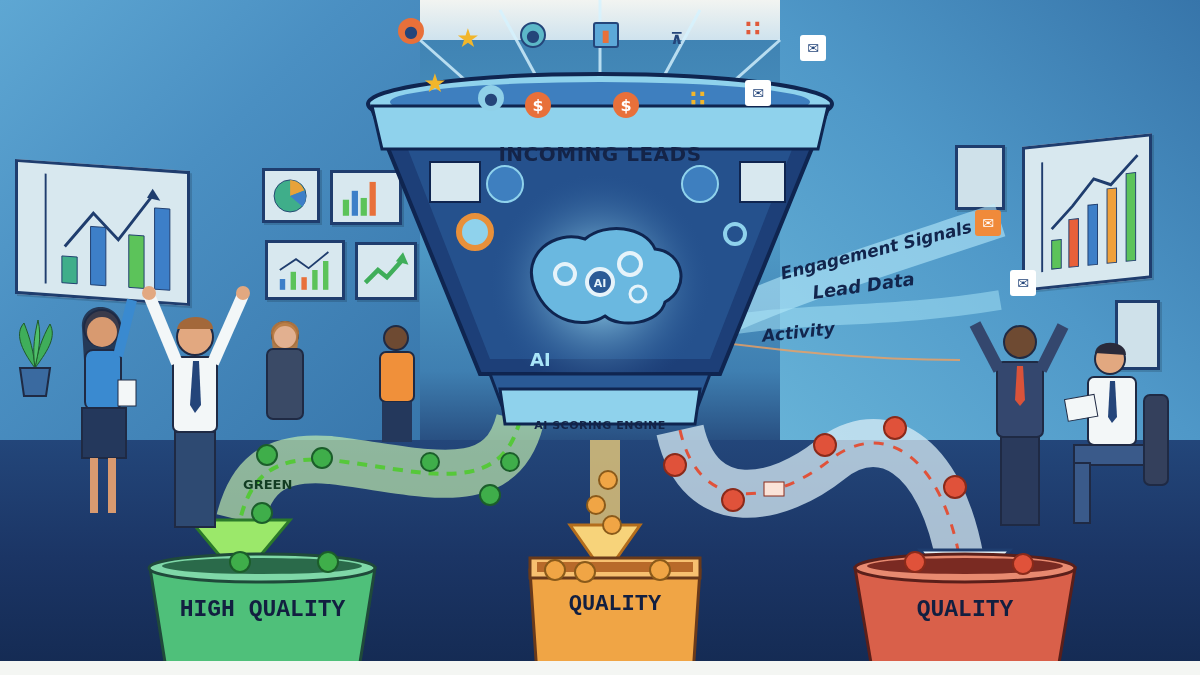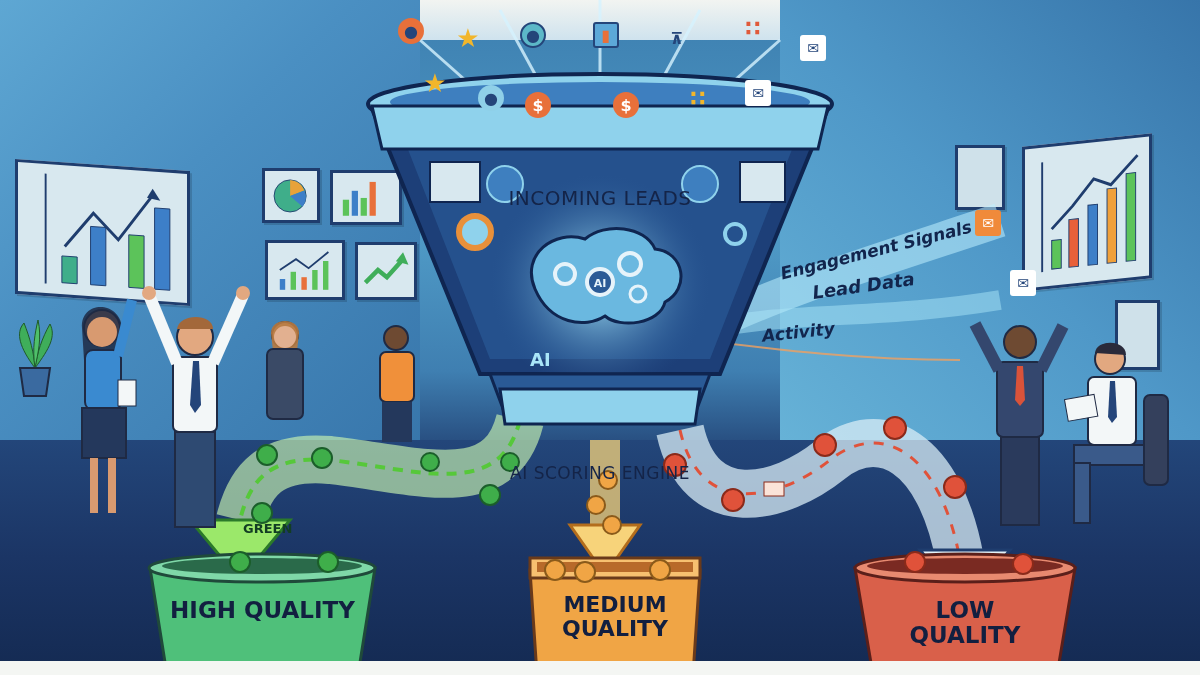--- a/index.html
+++ b/index.html
@@ -16,40 +16,40 @@
   .floor { position: absolute; left: 0; top: 440px; width: 1200px; height: 235px;
     background: linear-gradient(180deg, #23467a 0%, #1b3565 50%, #142a52 100%); }
   .bottom-edge { position: absolute; left: 0; bottom: 0; width: 1200px; height: 14px; background: #f4f6f3; }
 
   .poster { position: absolute; background: #d8e8ef; border: 3px solid #1f3d6e; box-shadow: 2px 2px 0 rgba(0,0,0,0.15); }
   .poster svg { width: 100%; height: 100%; display: block; }
 
   .funnel { position: absolute; left: 360px; top: 44px; width: 480px; height: 420px; }
   .funnel svg { width: 100%; height: 100%; display: block; }
 
-  .label { position: absolute; font-weight: normal; color: #142448; text-align: center; letter-spacing: 0.5px; margin-top: 44px; }
+  .label { position: absolute; font-weight: bold; color: #142448; text-align: center; letter-spacing: 0.5px; }
   .funnel-title { left: 480px; top: 142px; width: 240px; font-size: 20px; }
-  .engine-label { left: 505px; top: 419px; width: 190px; font-size: 17px; }
+  .engine-label { left: 505px; top: 419px; width: 190px; font-size: 11px; }
 
   .signal { position: absolute; color: #12254d; font-weight: bold; font-style: italic; }
   .sig-1 { left: 778px; top: 240px; font-size: 17px; transform: rotate(-14deg); }
   .sig-2 { left: 812px; top: 275px; font-size: 18px; transform: rotate(-8deg); }
   .sig-3 { left: 762px; top: 322px; font-size: 17px; transform: rotate(-6deg); }
 
-  .bucket { position: absolute; }
+  .bucket { position: absolute; font-family: Liberation Mono, monospace; }
   .bucket svg { width: 100%; height: 100%; display: block; }
   .bucket-high { left: 140px; top: 548px; width: 245px; height: 127px; }
   .bucket-med { left: 525px; top: 548px; width: 180px; height: 127px; }
   .bucket-low { left: 845px; top: 548px; width: 240px; height: 127px; }
   .bucket-text { position: absolute; width: 100%; text-align: center; font-weight: bold; color: #121f40; line-height: 1.1; }
   .bucket-high .bucket-text { top: 50px; font-size: 23px; }
   .bucket-med .bucket-text { top: 45px; font-size: 22px; }
   .bucket-low .bucket-text { top: 50px; font-size: 23px; }
 
-  .green-tag { position: absolute; left: 243px; top: 477px; font-size: 13px; font-weight: bold; color: #123d23; margin-top: 44px; }
+  .green-tag { position: absolute; left: 243px; top: 477px; font-size: 13px; font-weight: bold; color: #123d23; }
 
   .flow { position: absolute; left: 0; top: 0; width: 1200px; height: 675px; pointer-events: none; }
 
   .person { position: absolute; }
   .person svg { width: 100%; height: 100%; display: block; }
 
   .top-icon { position: absolute; width: 26px; height: 26px; display: flex; align-items: center; justify-content: center;
     font-size: 16px; font-weight: bold; border-radius: 50%; }
 </style>
 </head>
@@ -317,33 +317,31 @@
   <div class="bucket bucket-med">
     <svg viewBox="0 0 180 127">
       <path d="M5,22 L175,22 L168,127 L12,127 Z" fill="#f0a545" stroke="#6a3a1a" stroke-width="3"></path>
       <rect x="5" y="10" width="170" height="20" fill="#f7c070" stroke="#6a3a1a" stroke-width="3"></rect>
       <rect x="12" y="14" width="156" height="10" fill="#b86a2a"></rect>
       <circle cx="30" cy="22" r="10" fill="#f0a545" stroke="#8a5a1a" stroke-width="2"></circle>
       <circle cx="60" cy="24" r="10" fill="#f0a545" stroke="#8a5a1a" stroke-width="2"></circle>
       <circle cx="135" cy="22" r="10" fill="#f0a545" stroke="#8a5a1a" stroke-width="2"></circle>
     </svg>
     <div class="bucket-text">
-      <div>MEDIUM</div>
       <div>QUALITY</div>
     </div>
   </div>
 
   <div class="bucket bucket-low">
     <svg viewBox="0 0 240 127">
       <path d="M10,20 L230,20 L212,127 L28,127 Z" fill="#d9604a" stroke="#5a1f1a" stroke-width="3"></path>
       <ellipse cx="120" cy="20" rx="110" ry="14" fill="#e88a70" stroke="#5a1f1a" stroke-width="3"></ellipse>
       <ellipse cx="120" cy="18" rx="98" ry="8" fill="#7a2a22"></ellipse>
       <circle cx="70" cy="14" r="10" fill="#e0523a" stroke="#8a2a1a" stroke-width="2"></circle>
       <circle cx="178" cy="16" r="10" fill="#e0523a" stroke="#8a2a1a" stroke-width="2"></circle>
     </svg>
     <div class="bucket-text">
-      <div>LOW</div>
       <div>QUALITY</div>
     </div>
   </div>
 
   <div class="bottom-edge"></div>
 </div>
 
 </body></html>

